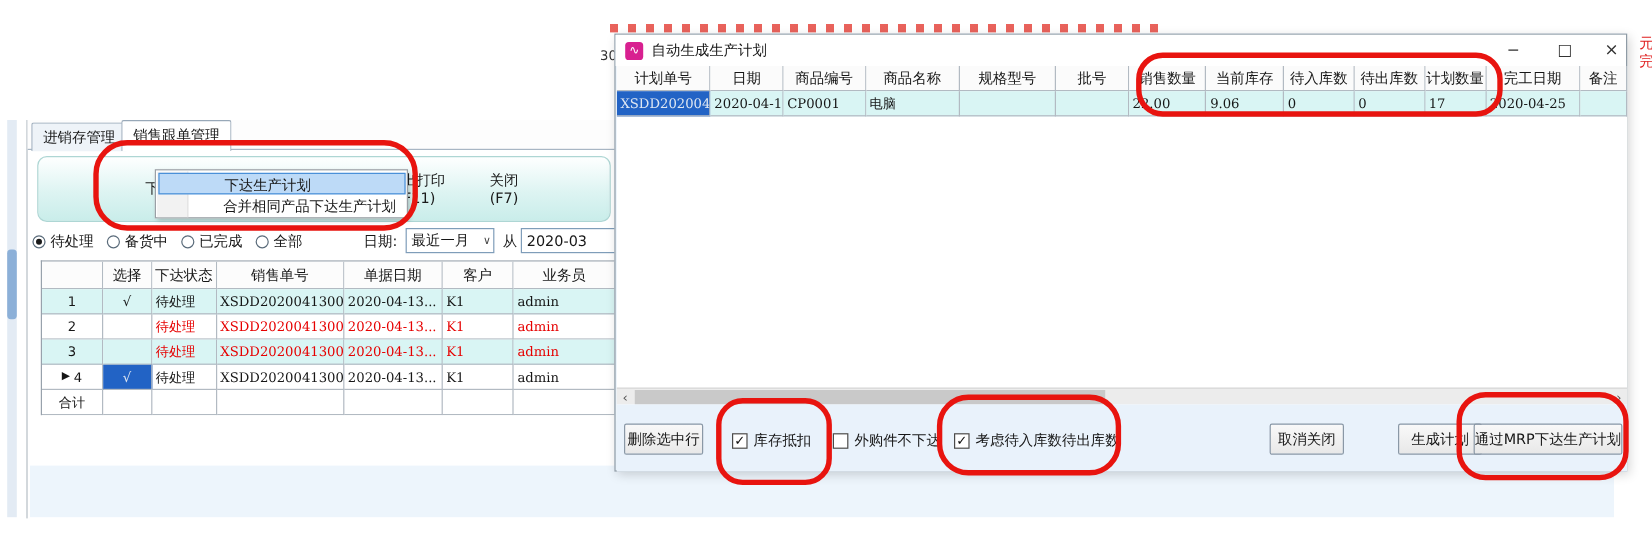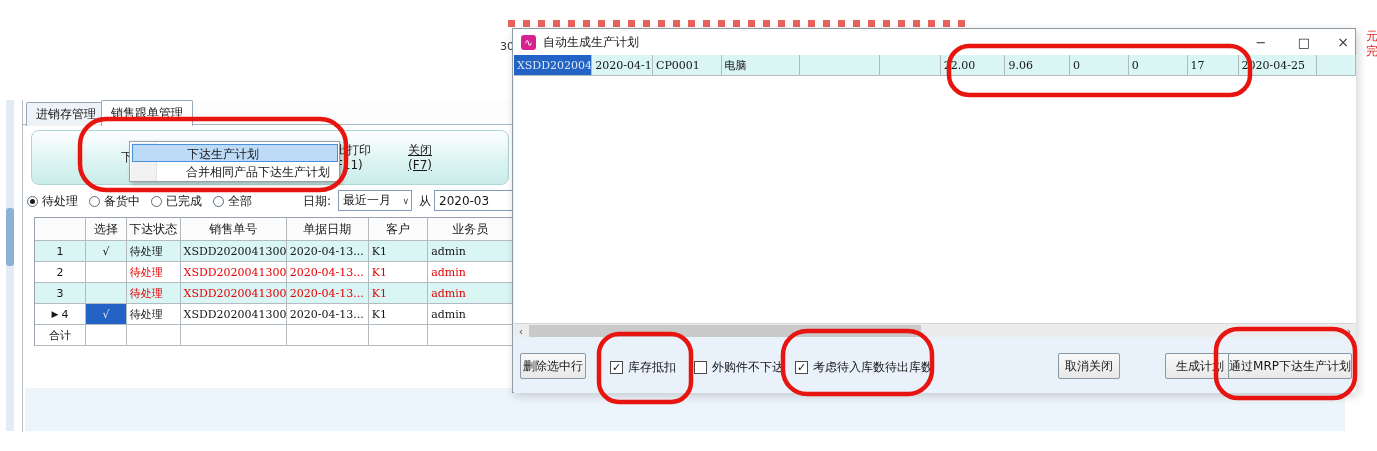--- a/index.html
+++ b/index.html
@@ -115,21 +115,21 @@
     </div>
 
     <div class="abs toolbar">
       <div class="tbtn" style="left:82px;width:26px;">
         <span>下</span>
       </div>
       <div class="tbtn" style="left:284px;width:62px;">
         <span>导出打印</span>
         <span>(F11)</span>
       </div>
-      <div class="tbtn" style="left:364px;width:48px;text-decoration:underline;">
+      <div class="tbtn" style="left:364px;width:48px;">
         <span>关闭</span>
         <span>(F7)</span>
       </div>
     </div>
 
     <div class="abs menu">
       <div class="menu-gutter"></div>
       <div class="mi" style="top:21px;">合并相同产品下达生产计划</div>
       <div class="mi hl" style="top:2px;">下达生产计划</div>
     </div>
@@ -241,20 +241,35 @@
   <div class="abs" id="dlg">
     <div class="abs titlebar">
       <span class="dlg-icon">∿</span>
       <span>自动生成生产计划</span>
       <span class="wbtn" style="left:731px;">−</span>
       <span class="wbtn" style="left:774px;">□</span>
       <span class="wbtn" style="left:813px;font-size:14px;">×</span>
     </div>
 
     <div class="abs dtable-area">
+      <div class="dtr hd">
+        <div class="td dc0">计划单号</div>
+        <div class="td dc1">日期</div>
+        <div class="td dc2">商品编号</div>
+        <div class="td dc3">商品名称</div>
+        <div class="td dc4">规格型号</div>
+        <div class="td dc5">批号</div>
+        <div class="td dc6">销售数量</div>
+        <div class="td dc7">当前库存</div>
+        <div class="td dc8">待入库数</div>
+        <div class="td dc9">待出库数</div>
+        <div class="td dc10">计划数量</div>
+        <div class="td dc11">完工日期</div>
+        <div class="td dc12">备注</div>
+      </div>
       <div class="dtr data">
         <div class="td dc0 sel-cell mono">XSDD2020041...</div>
         <div class="td dc1 mono">2020-04-1...</div>
         <div class="td dc2 mono">CP0001</div>
         <div class="td dc3">电脑</div>
         <div class="td dc4"></div>
         <div class="td dc5"></div>
         <div class="td dc6 mono">22.00</div>
         <div class="td dc7 mono">9.06</div>
         <div class="td dc8 mono">0</div>

